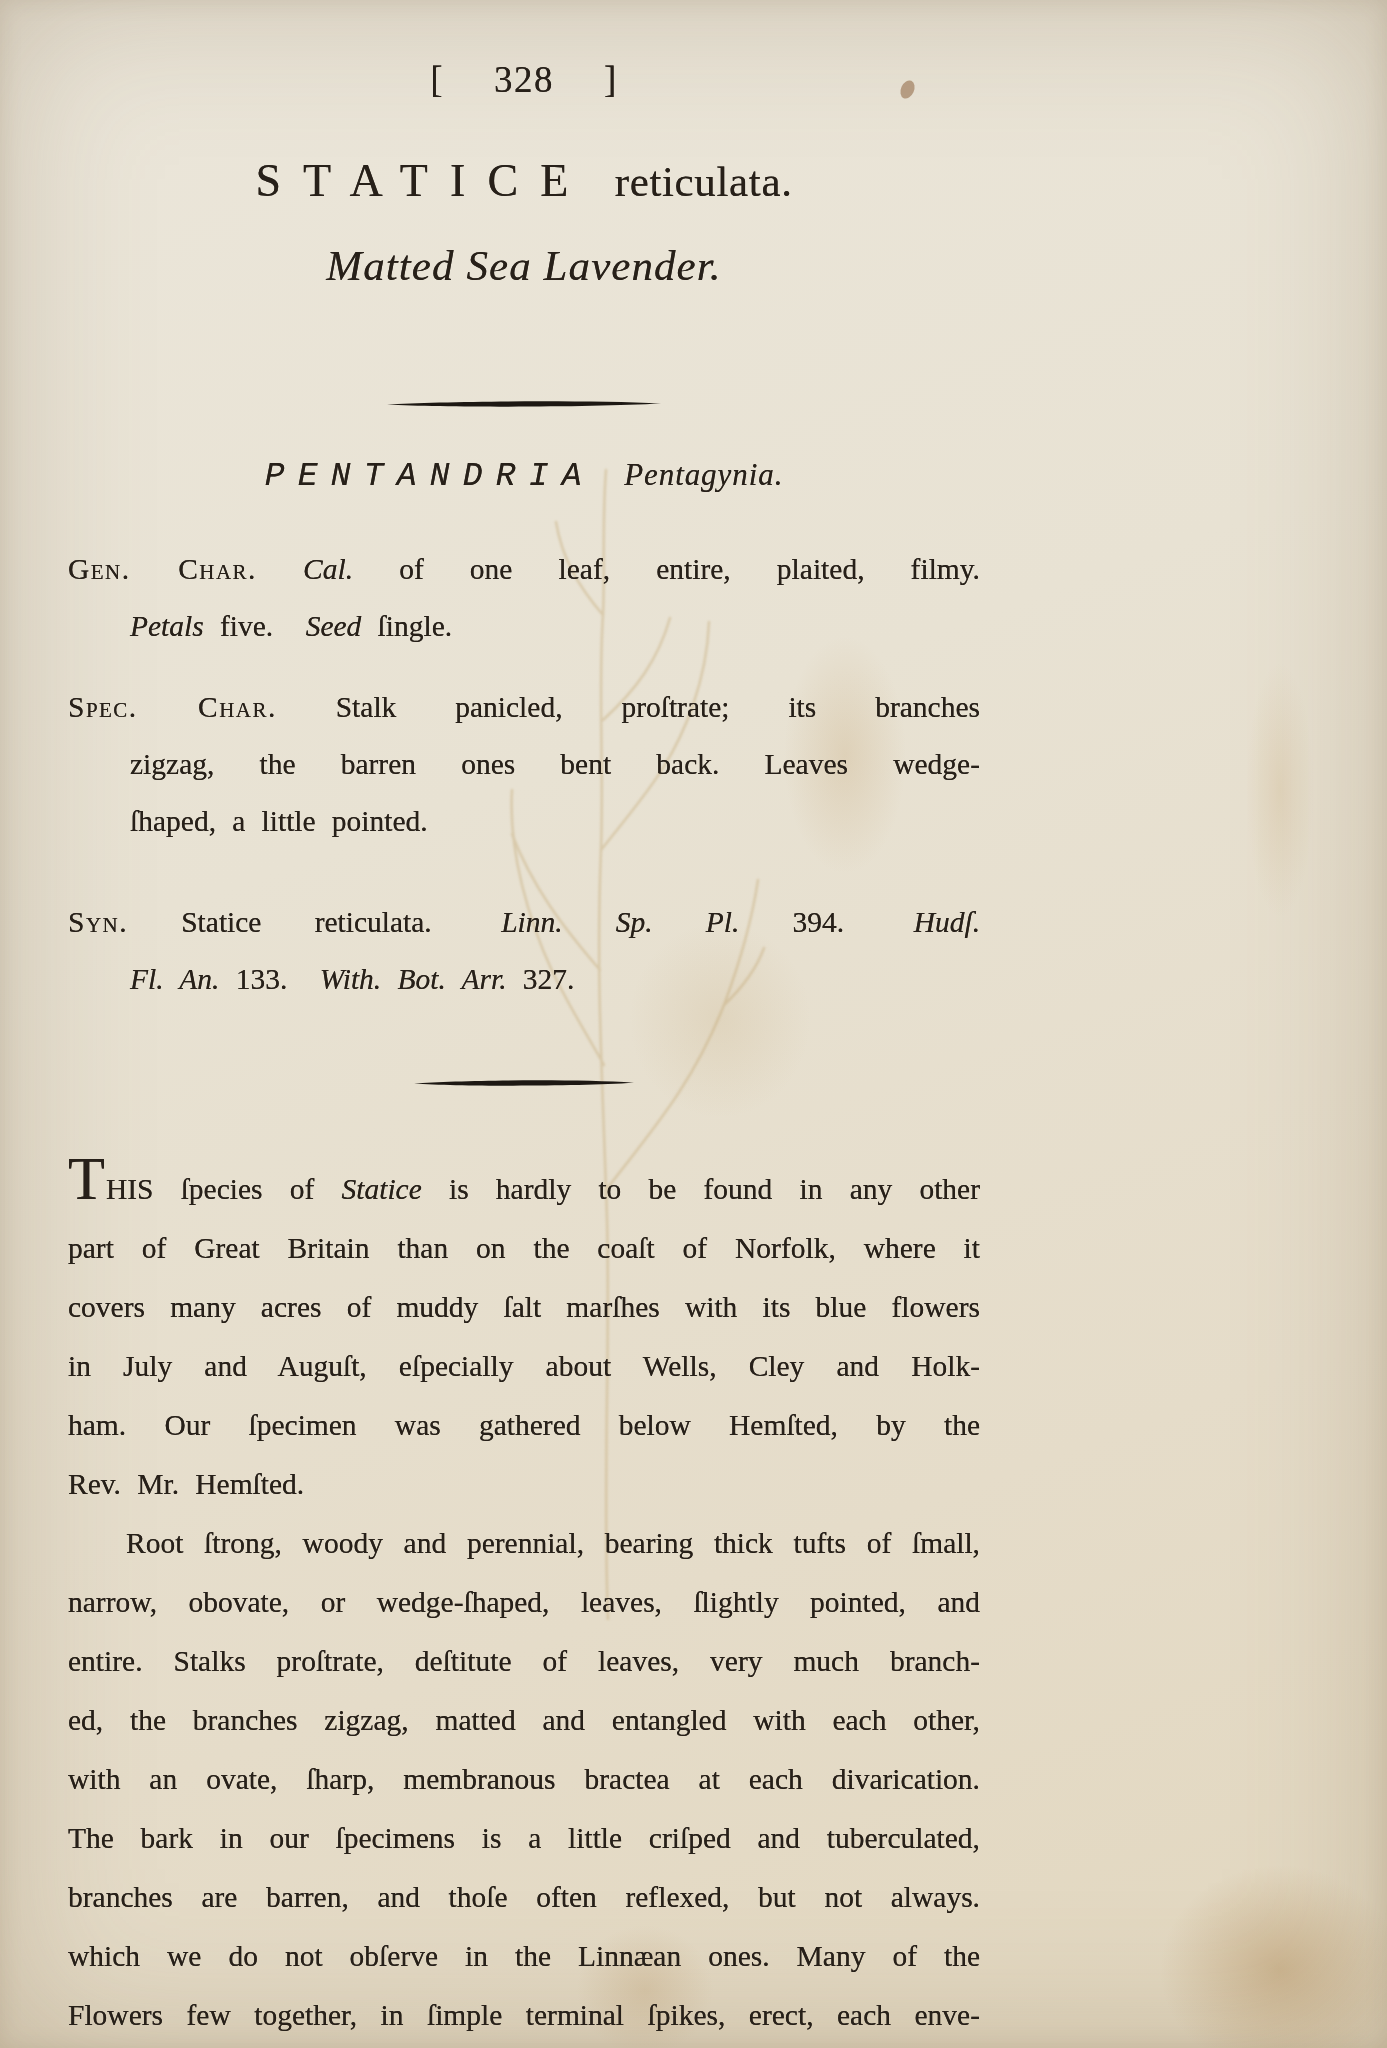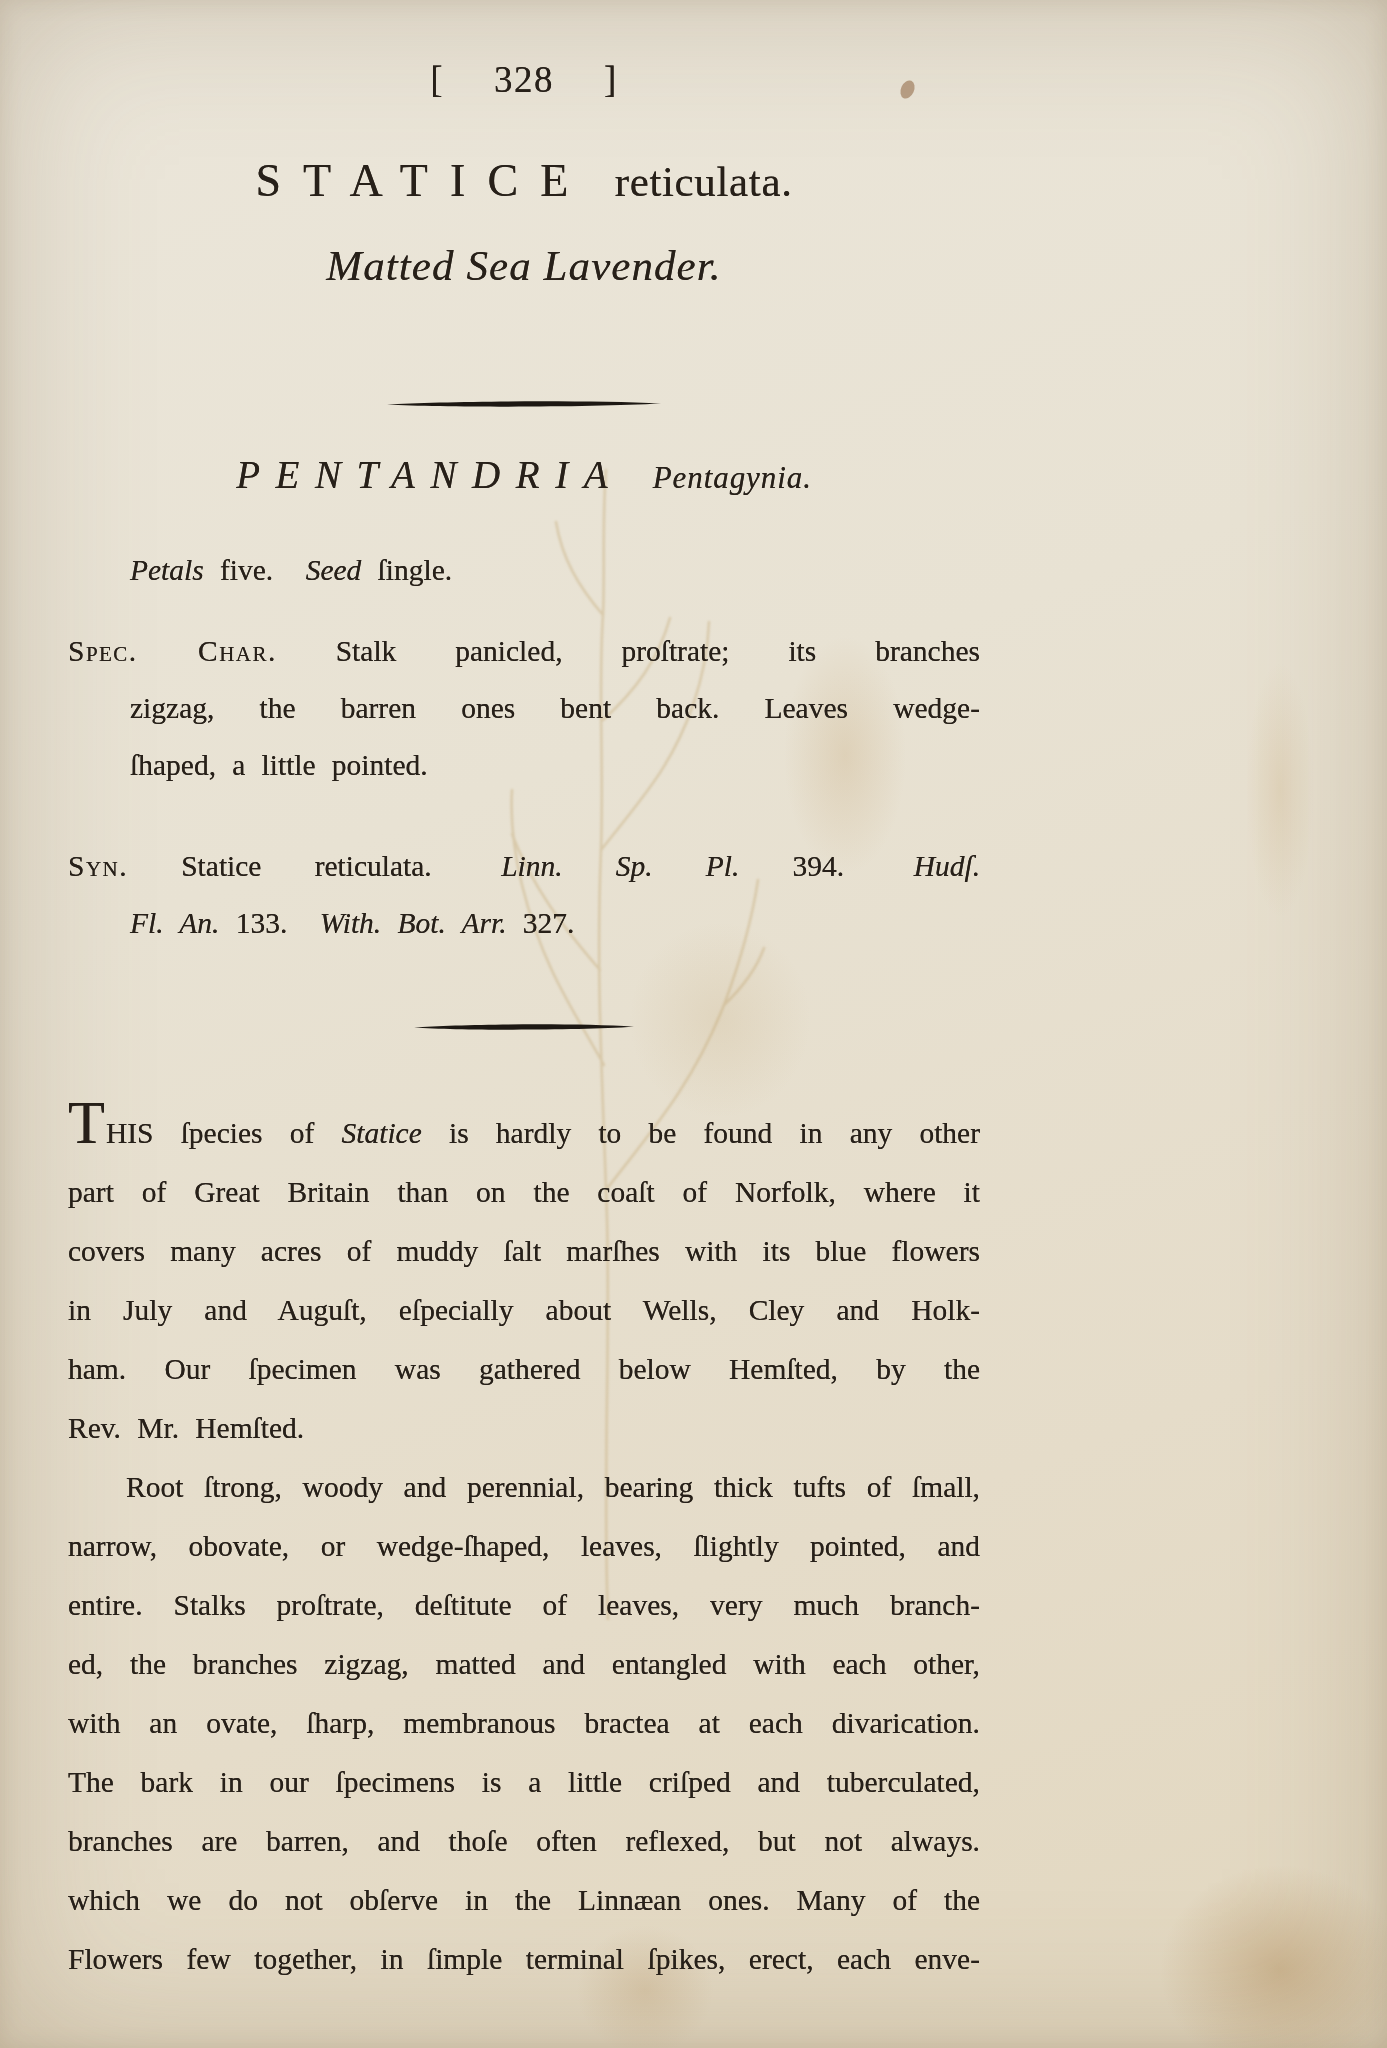--- a/index.html
+++ b/index.html
@@ -40,21 +40,21 @@
   .common { margin-top:28px; text-align:center; font-style:italic;
     font-size:43px; line-height:54px; letter-spacing:.025em; }
 
   .rule { margin-left:auto; margin-right:auto; }
   .rule svg { display:block; width:100%; height:10px; }
   .rule1 { margin-top:106px; width:274px; }
   .rule2 { margin-top:70px; width:220px; }
 
   .taxon { margin-top:44px; text-align:center; font-style:italic;
     font-size:31px; line-height:44px; white-space:nowrap; }
-  .taxon .classname { font-size:39px; letter-spacing:.40em; }
+  .taxon .classname { font-size:33px; letter-spacing:.40em;font-family:Liberation Mono, monospace; }
   .taxon .ordername { margin-left:.7em; letter-spacing:.03em; }
 
   .entry { font-size:29.5px; }
   .m-gen  { margin-top:42px; }
   .m-spec { margin-top:24px; }
   .m-syn  { margin-top:44px; }
   .line { line-height:57px; }
   .just { text-align:justify; text-align-last:justify; }
   .ind  { padding-left:62px; }
   .ws   { word-spacing:.30em; }
@@ -112,20 +112,25 @@
         <path d="M0,5.5 C55,2.2 200,0.8 274,4.6 C205,8.4 60,8.6 0,5.5 Z" fill="#1d1813"></path>
       </svg>
     </div>
 
     <div class="taxon">
       <span class="classname">PENTANDRIA</span>
       <span class="ordername">Pentagynia.</span>
     </div>
 
     <div class="entry m-gen">
+      <div class="line just">
+        <span class="sc">Gen. Char.</span>
+        <span class="it">Cal.</span>
+        <span>of one leaf, entire, plaited, filmy.</span>
+      </div>
       <div class="line ind ws">
         <span class="it">Petals</span>
         <span>five.</span>
         <span class="it sgap">Seed</span>
         <span>ſingle.</span>
       </div>
     </div>
 
     <div class="entry m-spec">
       <div class="line just">

